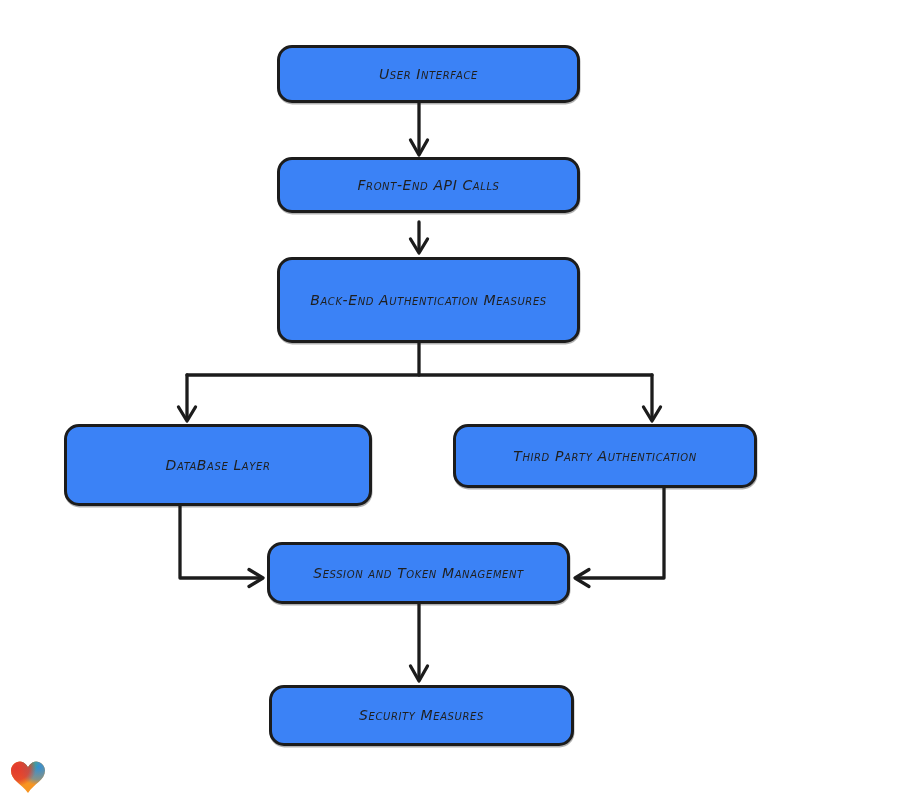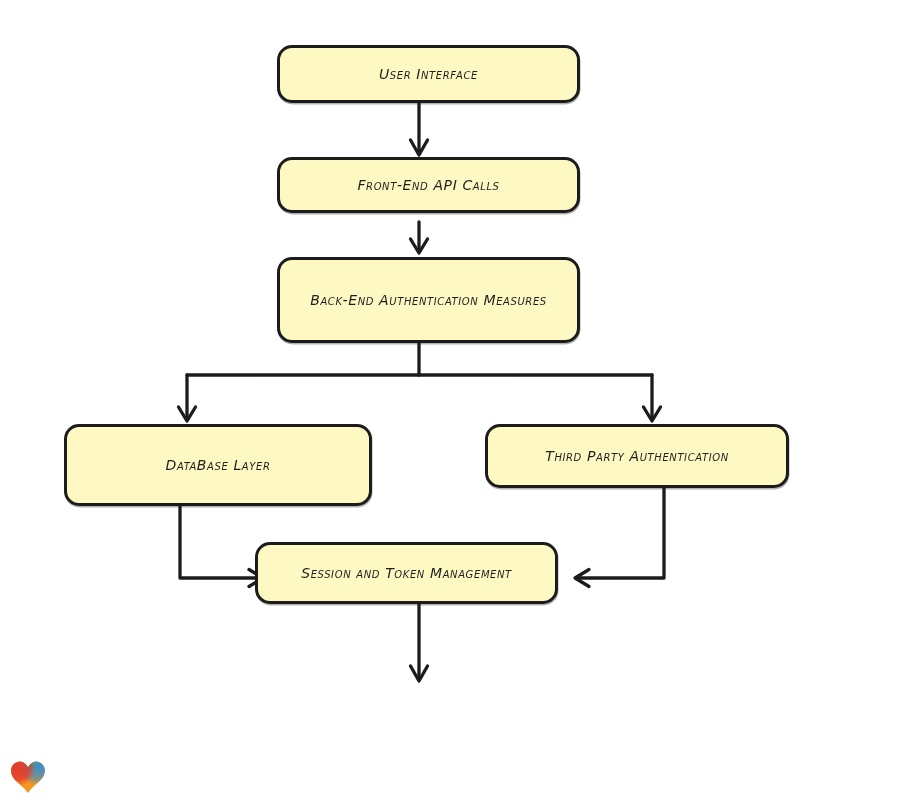--- a/index.html
+++ b/index.html
@@ -16,21 +16,21 @@
     overflow: hidden;
   }
   .edges-layer {
     position: absolute;
     left: 0; top: 0;
     width: 911px; height: 810px;
   }
   .node {
     position: absolute;
     box-sizing: border-box;
-    background: #fef9c3;
+    background: #3b82f6;
     border: 3.5px solid #1c1c1c;
     border-radius: 15px;
     box-shadow: 0.5px 1.5px 0 rgba(28,28,28,0.35);
     display: flex;
     align-items: center;
     justify-content: center;
     text-align: center;
   }
   .node .label {
     font-variant: small-caps;
@@ -39,22 +39,22 @@
     letter-spacing: 0.6px;
     line-height: 1.45;
     color: #1f1f1f;
     padding: 0 14px;
   }
   
   .n-ui  { left: 277px; top: 45px;  width: 303px; height: 58px; }
   .n-fe  { left: 277px; top: 157px; width: 303px; height: 56px; }
   .n-be  { left: 277px; top: 257px; width: 303px; height: 86px; }
   .n-db  { left: 64px;  top: 424px; width: 308px; height: 82px; }
-  .n-tp  { left: 453px; top: 424px; width: 304px; height: 64px; margin-left: 32px; }
-  .n-st  { left: 255px; top: 542px; width: 303px; height: 62px; }
+  .n-tp  { left: 453px; top: 424px; width: 304px; height: 64px; }
+  .n-st  { left: 267px; top: 542px; width: 303px; height: 62px; }
   .n-sm  { left: 269px; top: 685px; width: 305px; height: 61px; }
   .edge-path {
     fill: none;
     stroke: #1c1c1c;
     stroke-width: 3.3px;
     stroke-linecap: round;
     stroke-linejoin: round;
   }
   .brand-logo {
     position: absolute;
@@ -124,20 +124,23 @@
   </div>
 
   <div class="node n-tp">
     <span class="label">Third Party Authentication</span>
   </div>
 
   <div class="node n-st">
     <span class="label">Session and Token Management</span>
   </div>
 
+  <div class="node n-sm">
+    <span class="label">Security Measures</span>
+  </div>
 
   <svg class="brand-logo" viewBox="0 0 32 30" xmlns="http://www.w3.org/2000/svg">
     <defs>
       <clipPath id="heartClip">
         <path d="M23.6,0.5c-3.4,0-6.3,2.7-7.6,5.6C14.7,3.2,11.8,0.5,8.4,0.5C3.8,0.5,0,4.3,0,8.9c0,9.4,9.5,11.9,16,21.2c6.1-9.3,16-12.1,16-21.2C32,4.3,28.2,0.5,23.6,0.5z"></path>
       </clipPath>
       <radialGradient id="gBlue" cx="80%" cy="18%" r="58%">
         <stop offset="0%" stop-color="#2f8fd6"></stop>
         <stop offset="70%" stop-color="#2f8fd6" stop-opacity="0.55"></stop>
         <stop offset="100%" stop-color="#2f8fd6" stop-opacity="0"></stop>

